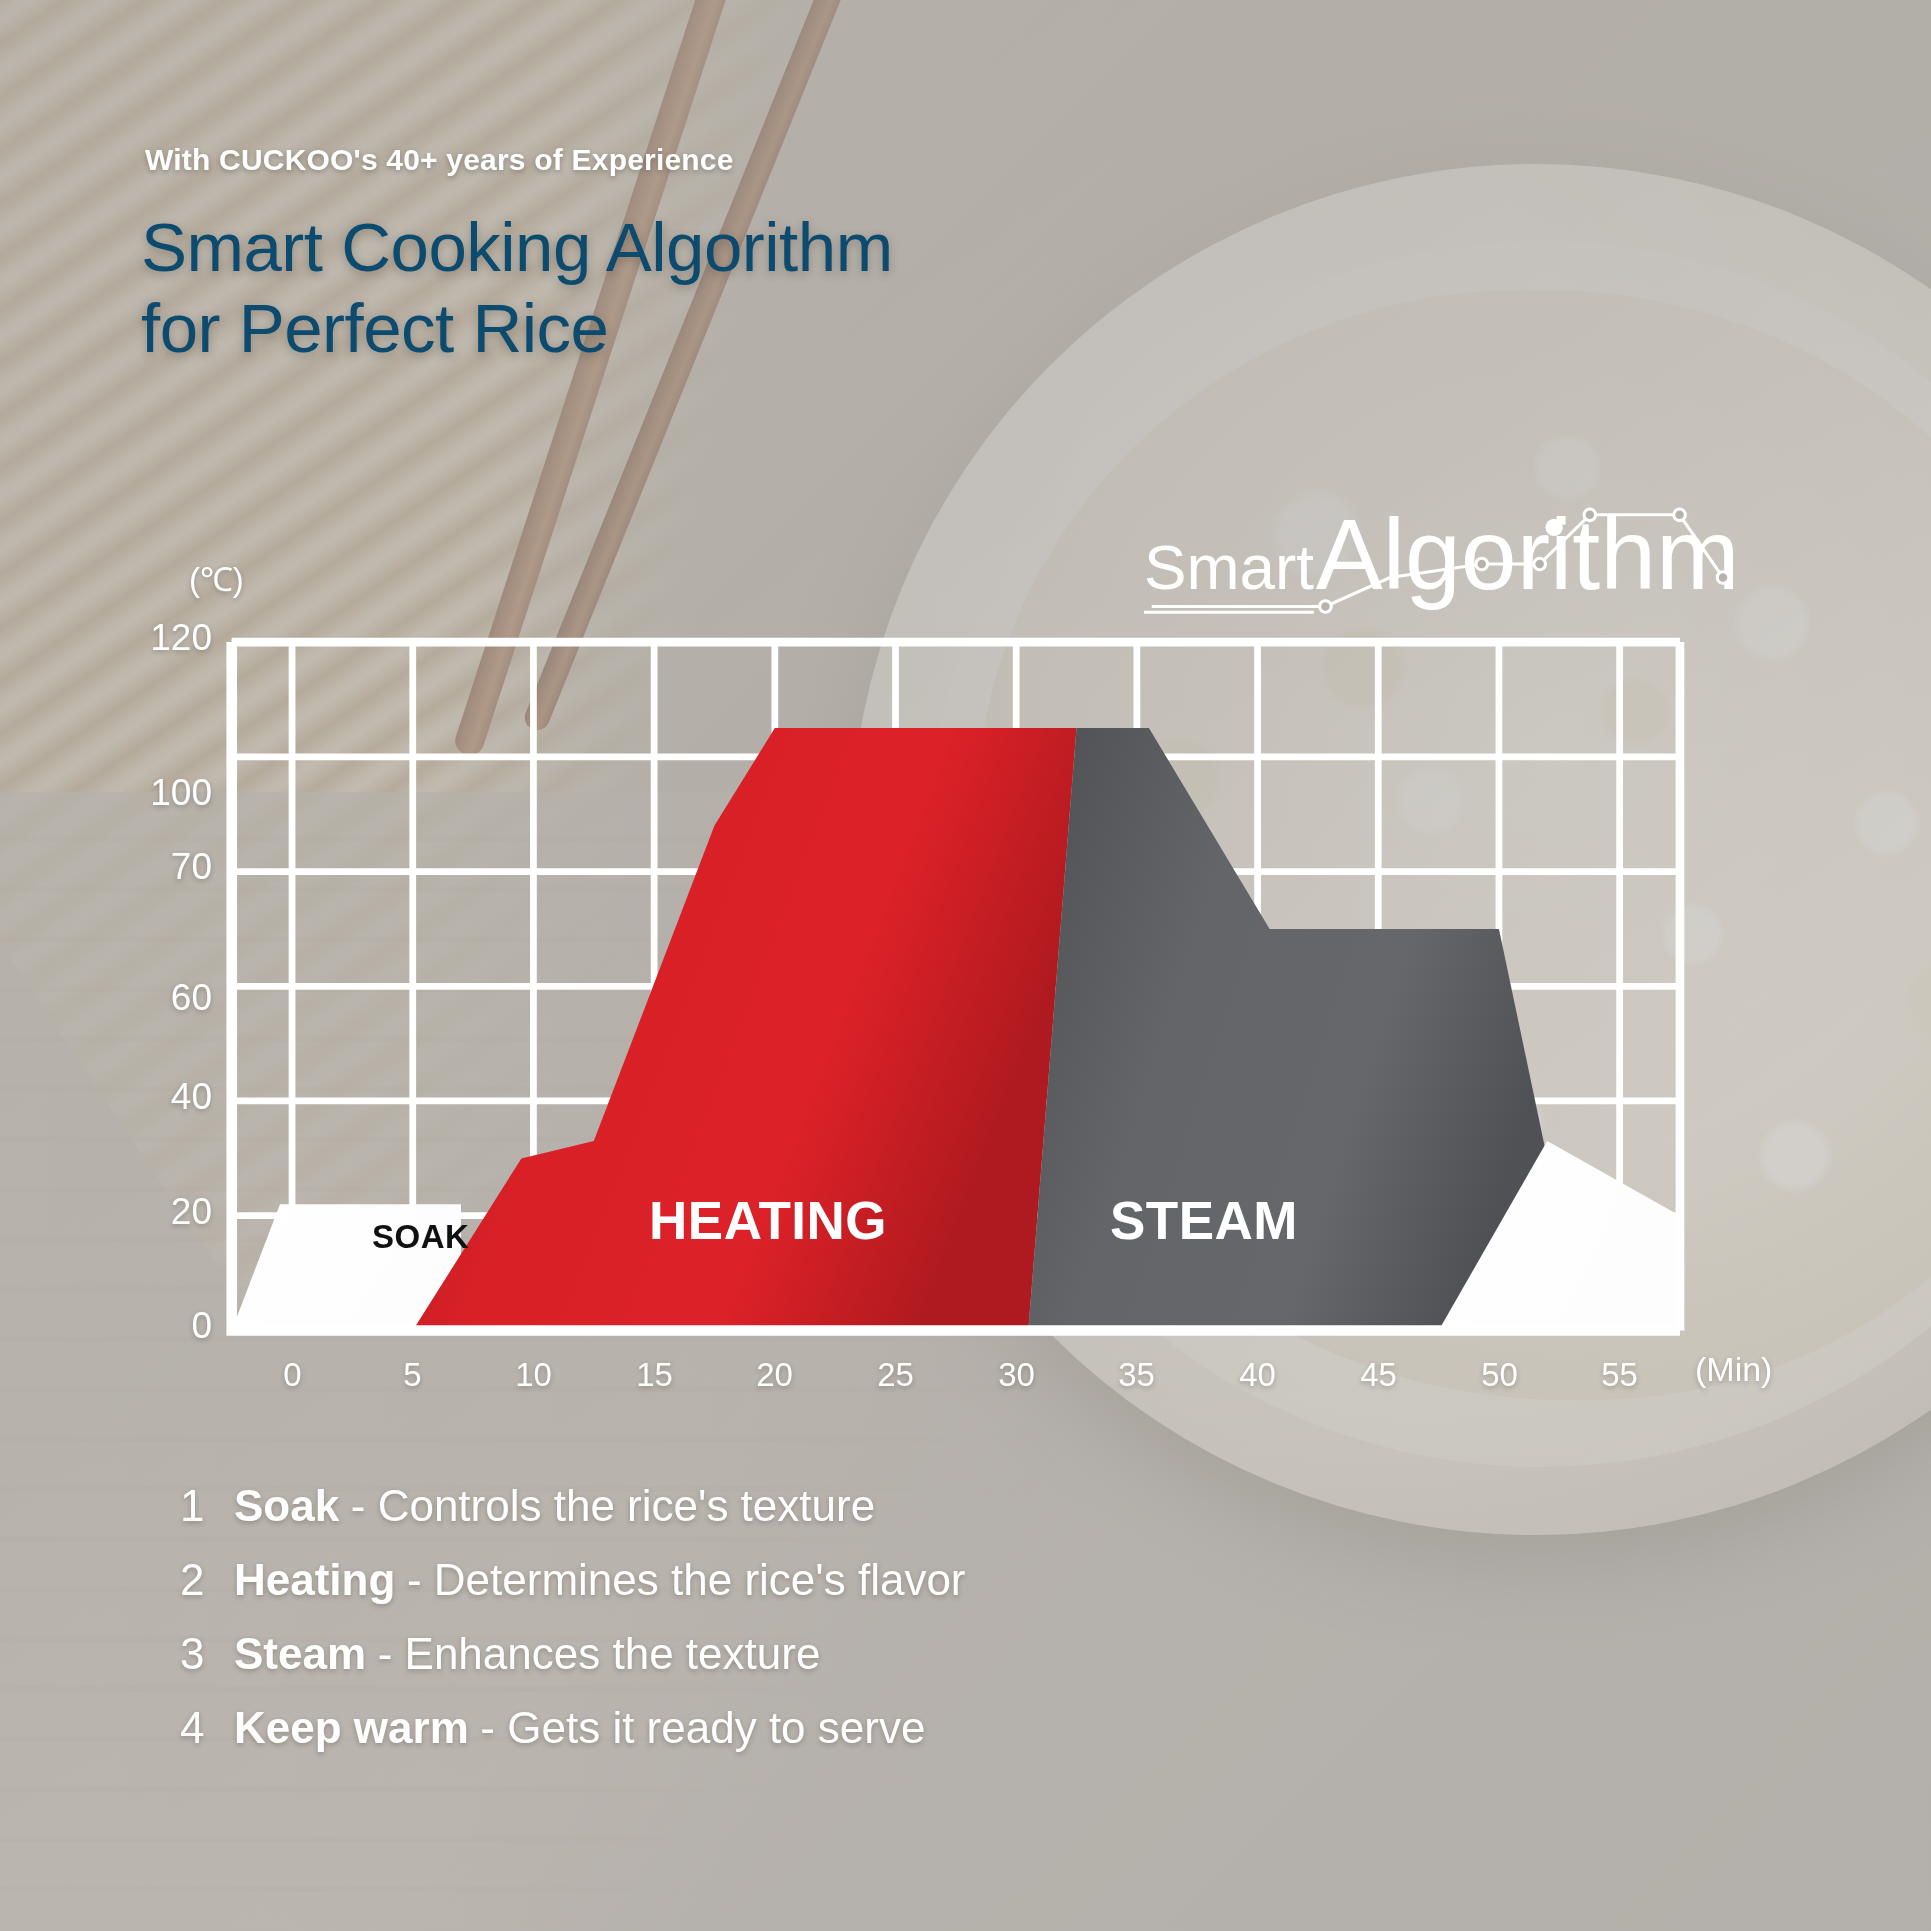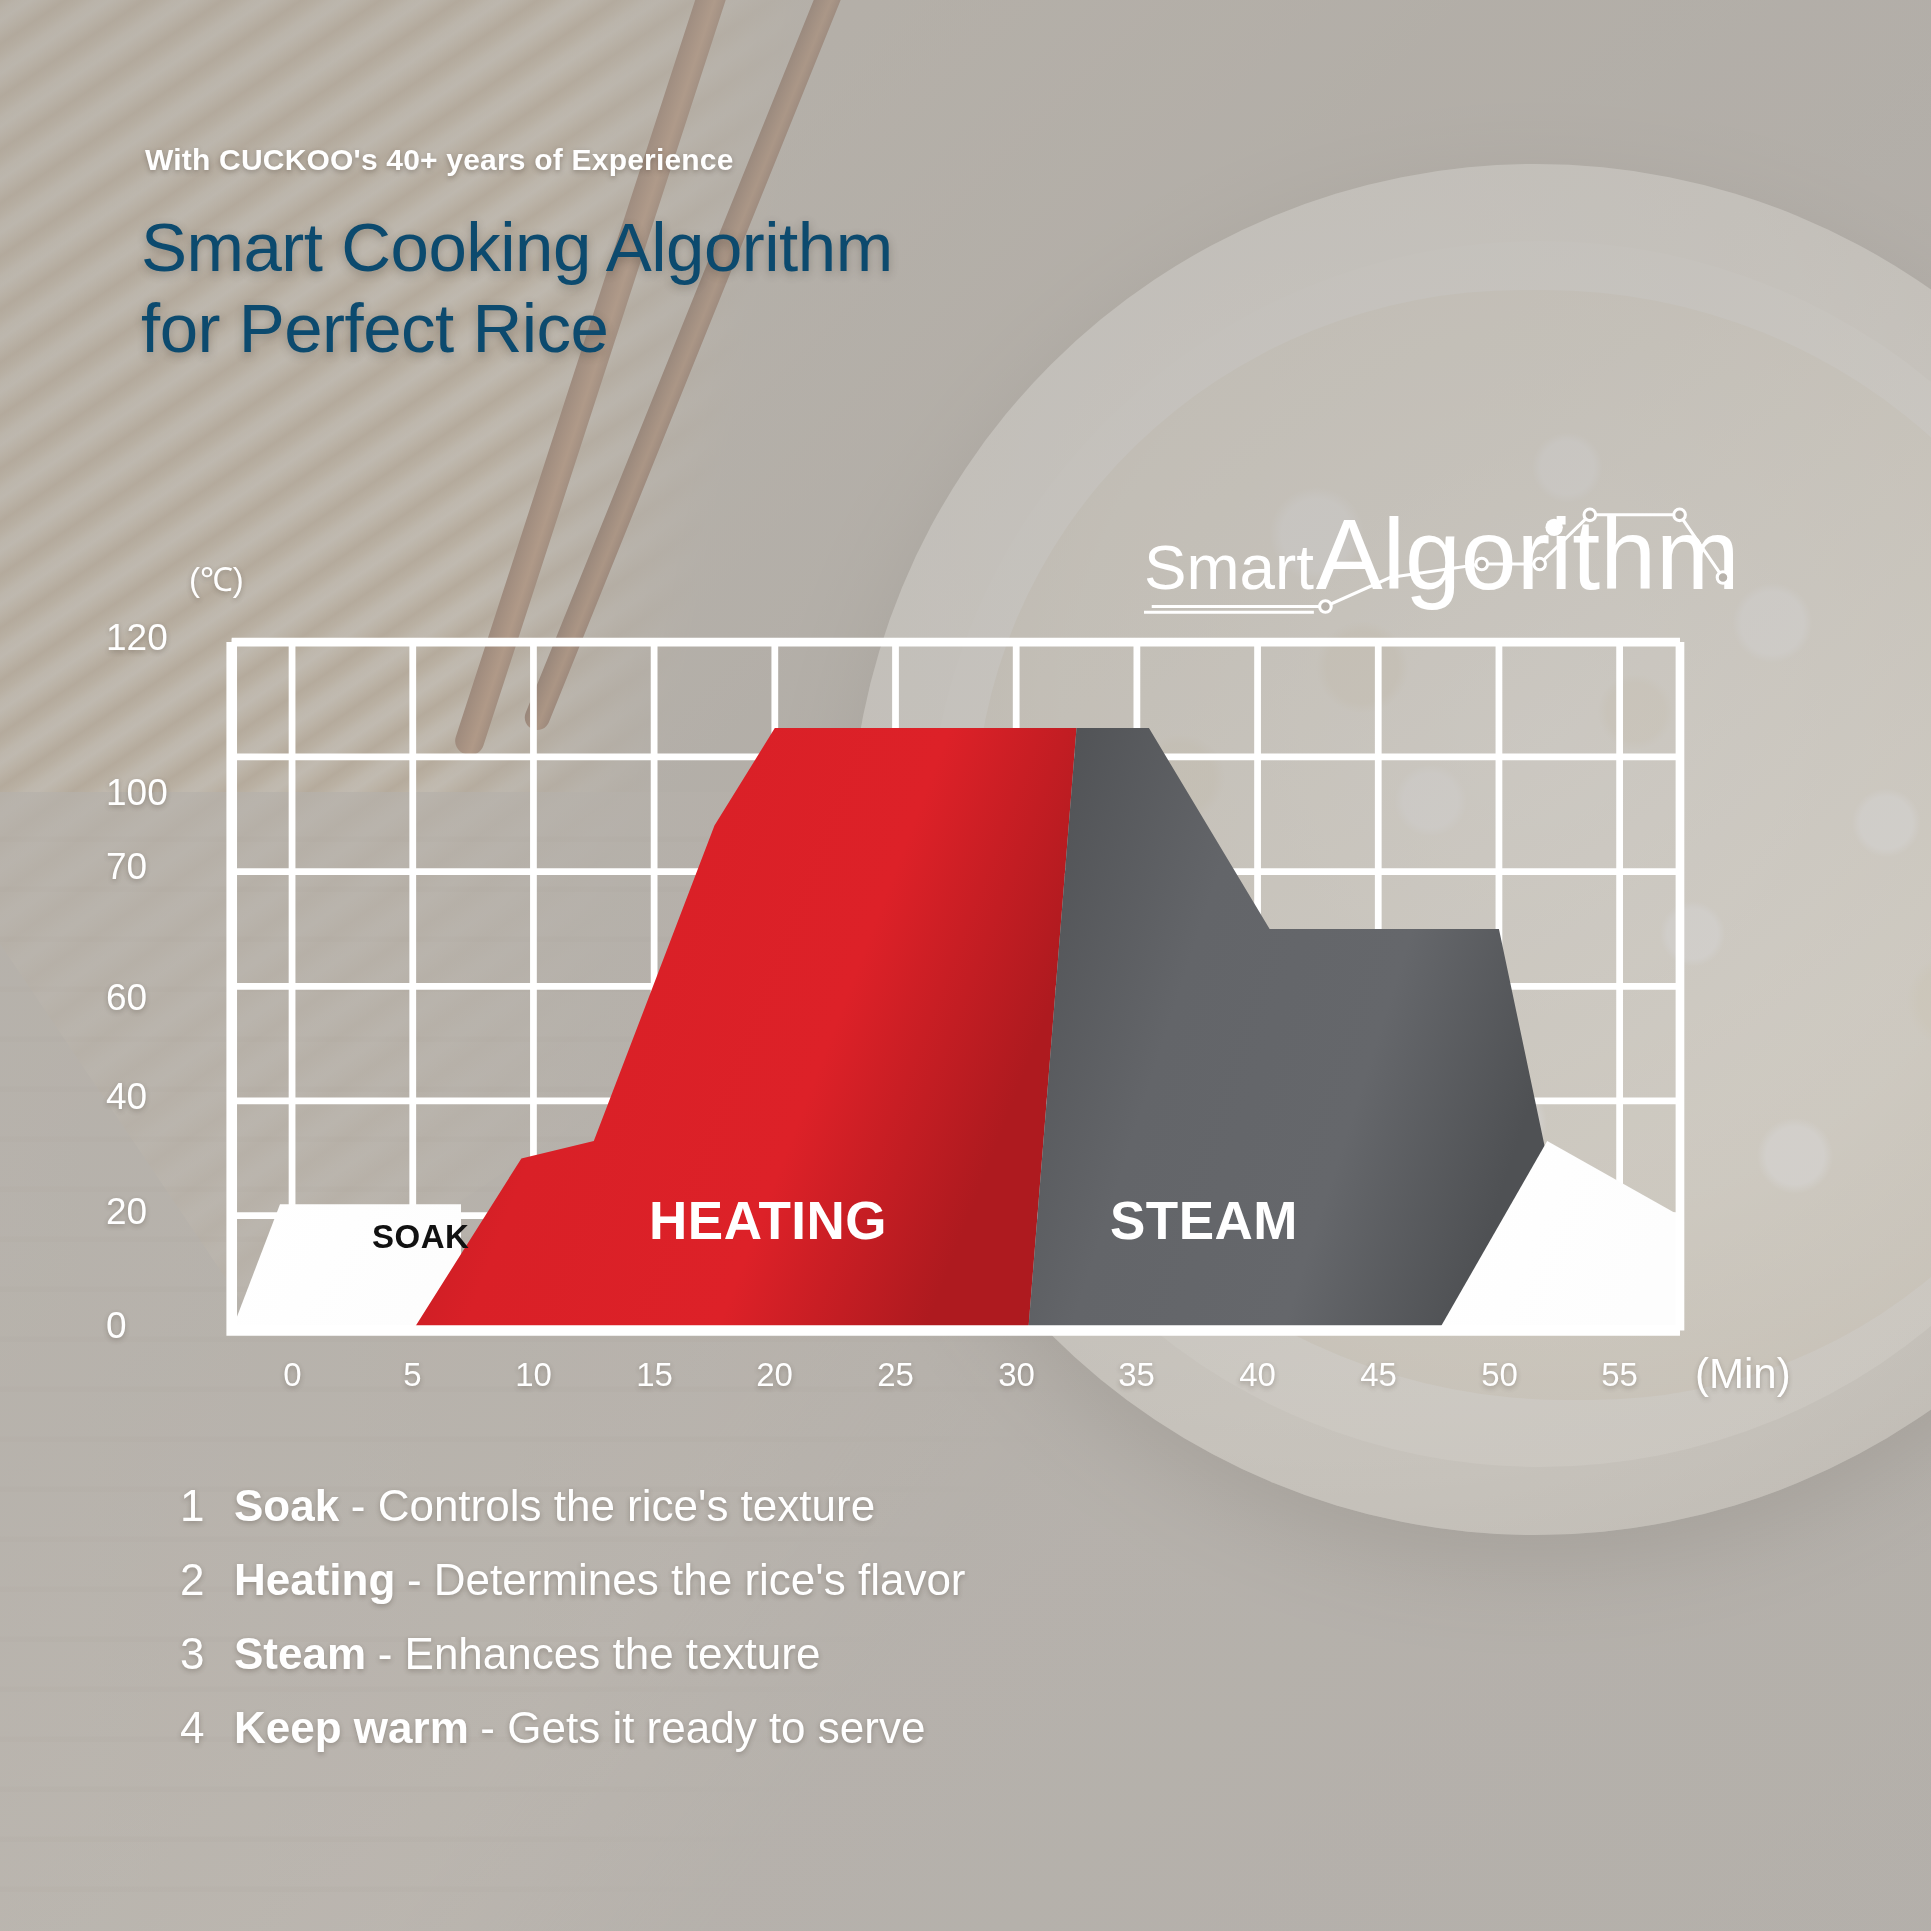--- a/index.html
+++ b/index.html
@@ -106,25 +106,25 @@
   .logo-algo{font-size:104px;fill:#ffffff;font-family:"Liberation Sans",sans-serif;}
 
   
   #chart{position:absolute;left:0;top:0;width:1931px;height:1931px;}
   #chart svg{width:1931px;height:1931px;overflow:visible;}
   .axis-unit{
     position:absolute;left:189px;top:556px;font-size:33px;color:#ffffff;font-weight:500;
     text-shadow:0 1.9px 4.8px rgba(60,50,40,.3);
   }
   .xunit{
-    position:absolute;left:1695px;top:1350px;font-size:42px;color:#ffffff;
+    position:absolute;left:1695px;top:1350px;font-size:34px;color:#ffffff;
     text-shadow:0 1.9px 4.8px rgba(60,50,40,.3);
   }
   .ytick{
-    position:absolute;width:106px;font-size:37px;color:#ffffff;
+    position:absolute;width:106px;text-align:right;font-size:37px;color:#ffffff;
     text-shadow:0 1.9px 4.8px rgba(60,50,40,.3);
   }
   .xtick{
     position:absolute;width:87px;text-align:center;font-size:33px;color:#ffffff;
     text-shadow:0 1.9px 4.8px rgba(60,50,40,.3);
   }
   .phase-label{position:absolute;font-weight:bold;letter-spacing:0.5px;}
   .lbl-soak{left:372px;top:1218px;font-size:33px;color:#111111;}
   .lbl-heating{left:649px;top:1190px;font-size:53px;color:#ffffff;}
   .lbl-steam{left:1110px;top:1190px;font-size:53px;color:#ffffff;}

